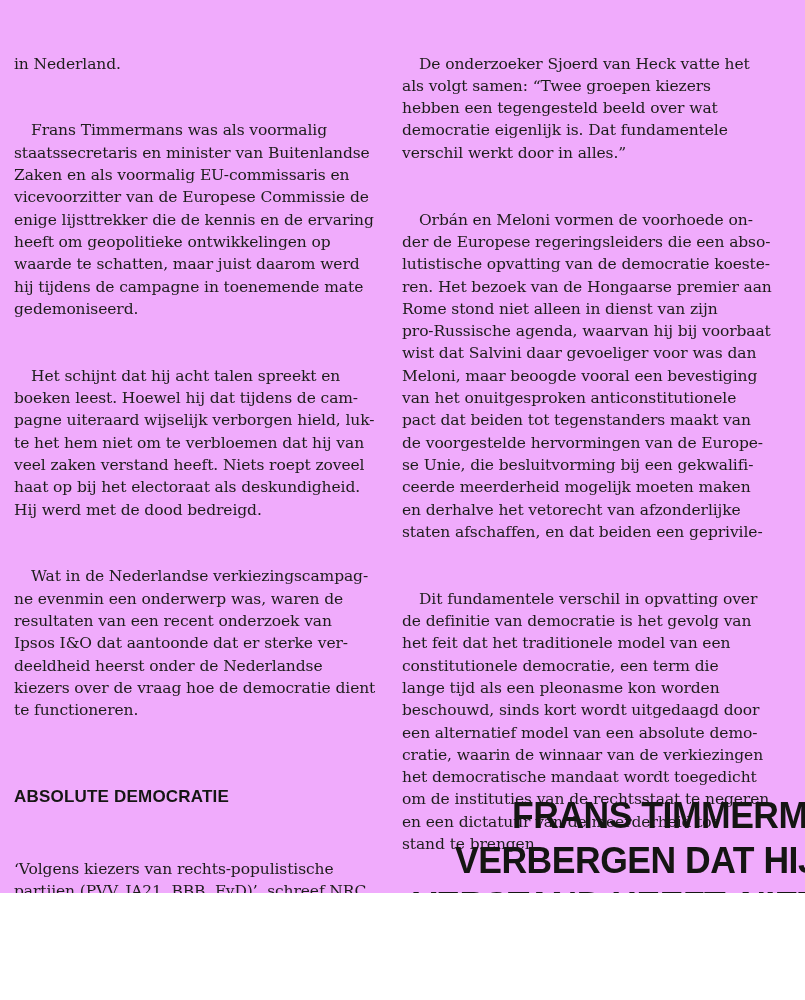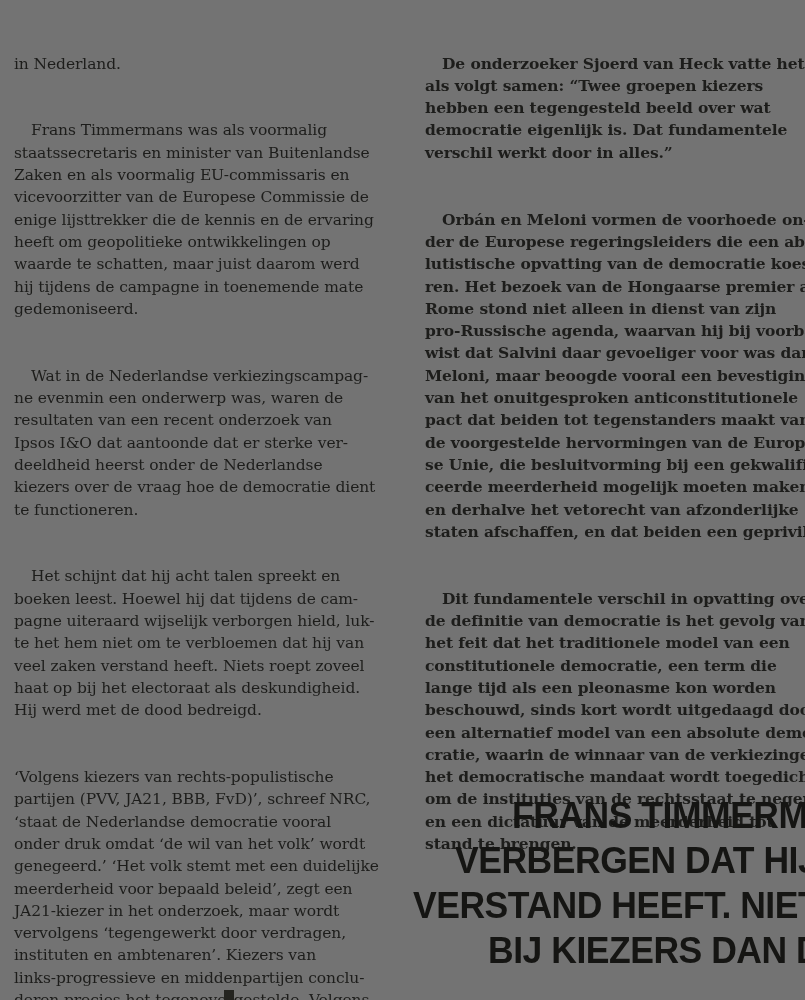--- a/index.html
+++ b/index.html
@@ -1,34 +1,34 @@
 <!DOCTYPE html>
 <html lang="nl"><head>
 <meta charset="utf-8">
 <style>
   html, body { margin: 0; padding: 0; }
   .page {
     position: relative;
     width: 805px;
-    height: 1000px;
-    background: #737373;
+    height: 893px;
+    background: #f0abfc;
     overflow: hidden;
     color: #1d1d1b;
     font-family: "DejaVu Serif", serif;
   }
   .col {
     position: absolute;
     top: 8px;
     font-size: 15.5px;
     line-height: 22.3px;
     white-space: pre;
     letter-spacing: -0.1px;
   }
   .col-left  { left: 14px;  width: 372px; }
-  .col-right { left: 425px; width: 380px; font-weight: bold; }
+  .col-right { left: 402px; width: 380px; }
   .col p { margin: 0; }
   .col p.indent { text-indent: 17px; }
   h2.section {
     font-family: "Liberation Sans", sans-serif;
     font-weight: 700;
     font-size: 17px;
     letter-spacing: 0.2px;
     margin: 20px 0 5px 0;
     color: #161614;
   }
@@ -67,34 +67,35 @@
     <p>in Nederland.</p>
     <p class="indent">Frans Timmermans was als voormalig
 staatssecretaris en minister van Buitenlandse
 Zaken en als voormalig EU-commissaris en
 vicevoorzitter van de Europese Commissie de
 enige lijsttrekker die de kennis en de ervaring
 heeft om geopolitieke ontwikkelingen op
 waarde te schatten, maar juist daarom werd
 hij tijdens de campagne in toenemende mate
 gedemoniseerd.</p>
+    <p class="indent">Het schijnt dat hij acht talen spreekt en
+boeken leest. Hoewel hij dat tijdens de cam-
+pagne uiteraard wijselijk verborgen hield, luk-
+te het hem niet om te verbloemen dat hij van
+veel zaken verstand heeft. Niets roept zoveel
+haat op bij het electoraat als deskundigheid.
+Hij werd met de dood bedreigd.</p>
     <p class="indent">Wat in de Nederlandse verkiezingscampag-
 ne evenmin een onderwerp was, waren de
 resultaten van een recent onderzoek van
 Ipsos I&amp;O dat aantoonde dat er sterke ver-
 deeldheid heerst onder de Nederlandse
 kiezers over de vraag hoe de democratie dient
 te functioneren.</p>
-    <p class="indent">Het schijnt dat hij acht talen spreekt en
-boeken leest. Hoewel hij dat tijdens de cam-
-pagne uiteraard wijselijk verborgen hield, luk-
-te het hem niet om te verbloemen dat hij van
-veel zaken verstand heeft. Niets roept zoveel
-haat op bij het electoraat als deskundigheid.
-Hij werd met de dood bedreigd.</p>
+    <h2 class="section">ABSOLUTE DEMOCRATIE</h2>
     <p>‘Volgens kiezers van rechts-populistische
 partijen (PVV, JA21, BBB, FvD)’, schreef NRC,
 ‘staat de Nederlandse democratie vooral
 onder druk omdat ‘de wil van het volk’ wordt
 genegeerd.’ ‘Het volk stemt met een duidelijke
 meerderheid voor bepaald beleid’, zegt een
 JA21-kiezer in het onderzoek, maar wordt
 vervolgens ‘tegengewerkt door verdragen,
 instituten en ambtenaren’. Kiezers van
 links-progressieve en middenpartijen conclu-

